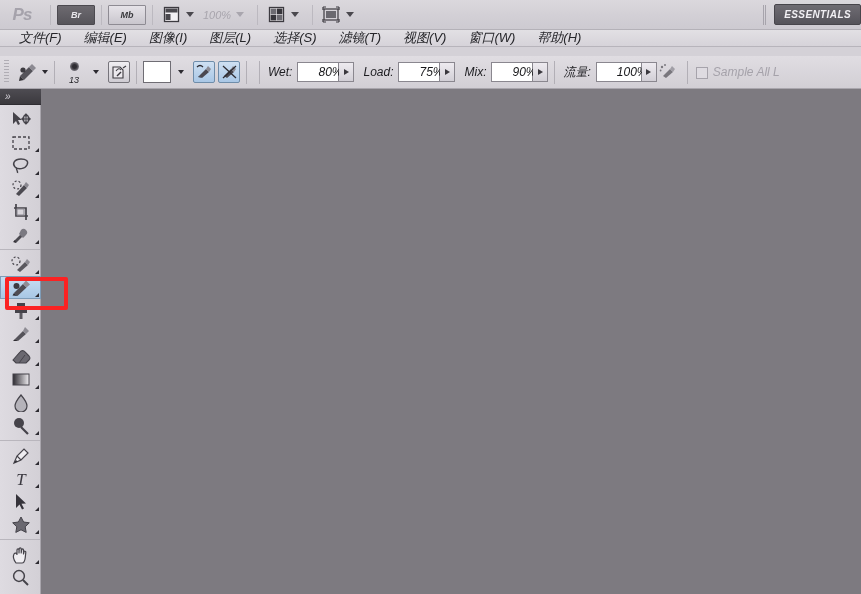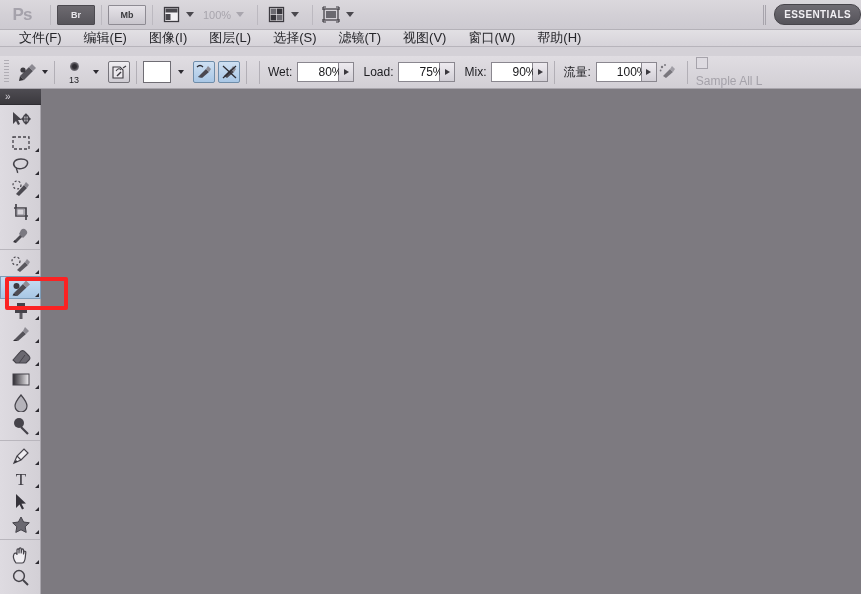--- a/index.html
+++ b/index.html
@@ -3,21 +3,21 @@
 <meta charset="utf-8">
 <style>
   * { box-sizing: border-box; margin: 0; padding: 0; }
   html, body {
     width: 861px; height: 594px;
     font-family: "Liberation Sans", sans-serif;
     font-size: 12px;
     overflow: hidden;
     background: #d4d1d7;
   }
-  #app { position: relative; width: 861px; height: 594px; }
+  #app { position: relative; width: 861px; height: 594px; font-style: italic; }
 
   
   .appbar {
     position: absolute; left: 0; top: 0; width: 861px; height: 30px;
     background: linear-gradient(to bottom, #dbd8dd 0%, #d3d0d6 50%, #cdcad1 100%);
     border-bottom: 1px solid #b4b1b8;
     display: flex; align-items: center;
   }
   .ps-logo {
     width: 44px; height: 30px; display: flex; align-items: center; justify-content: center;
@@ -43,21 +43,21 @@
     border-top: 5px solid #4a484e; margin: 0 7px 0 3px;
   }
   .caret.dim { border-top-color: #a9a6ae; }
   .zoomtxt { color: #a8a5ad; font-size: 11px; padding: 0 2px; }
   .appbar-spacer { flex: 1 1 auto; }
   .grip { width: 3px; height: 20px; border-left: 1px solid #a7a4ac; border-right: 1px solid #a7a4ac; margin-right: 8px;}
   .essentials {
     height: 21px; padding: 0 9px; display: flex; align-items: center;
     background: linear-gradient(to bottom,#6f6c73,#55535a);
     color: #f1eff3; font-size: 10px; font-weight: bold; letter-spacing: .4px;
-    border: 1px solid #47454b; border-radius: 10px; white-space: nowrap;
+    border: 1px solid #47454b; border-radius: 2px; white-space: nowrap;
   }
 
   
   .menubar {
     position: absolute; left: 0; top: 30px; width: 861px; height: 17px;
     background: linear-gradient(to bottom,#e2e0e4,#d6d3d9);
     border-bottom: 1px solid #b7b4bb;
     display: flex; align-items: center; padding-left: 8px;
   }
   .menu-item {
@@ -127,21 +127,21 @@
   .spin {
     width: 15px; height: 20px; border: 1px solid #8a878f; border-left: none;
     background: linear-gradient(to bottom,#eeebf0,#d2cfd6);
     display: flex; align-items: center; justify-content: center;
   }
   .spin-tri {
     width: 0; height: 0; border-top: 3.5px solid transparent; border-bottom: 3.5px solid transparent;
     border-left: 5px solid #3a383e;
   }
   .airbrush-btn { width: 24px; height: 22px; display:flex; align-items:center; justify-content:center; opacity:.72;}
-  .chk-row { display: flex; align-items: flex-start; gap: 5px; margin-left: 2px; flex-direction: column; }
+  .chk-row { display: flex; align-items: flex-end; gap: 5px; margin-left: 2px; }
   .chk {
     width: 12px; height: 12px; border: 1px solid #a6a3ab; background: #dedbe1;
   }
   .chk-label { font-size: 12px; color: #a5a2aa; white-space: nowrap; }
 
   
   .toolbar {
     position: absolute; left: 0; top: 89px; width: 41px; height: 505px;
     background: linear-gradient(to right,#dedbe1,#d3d0d6);
     border-right: 1px solid #a9a6ad;

